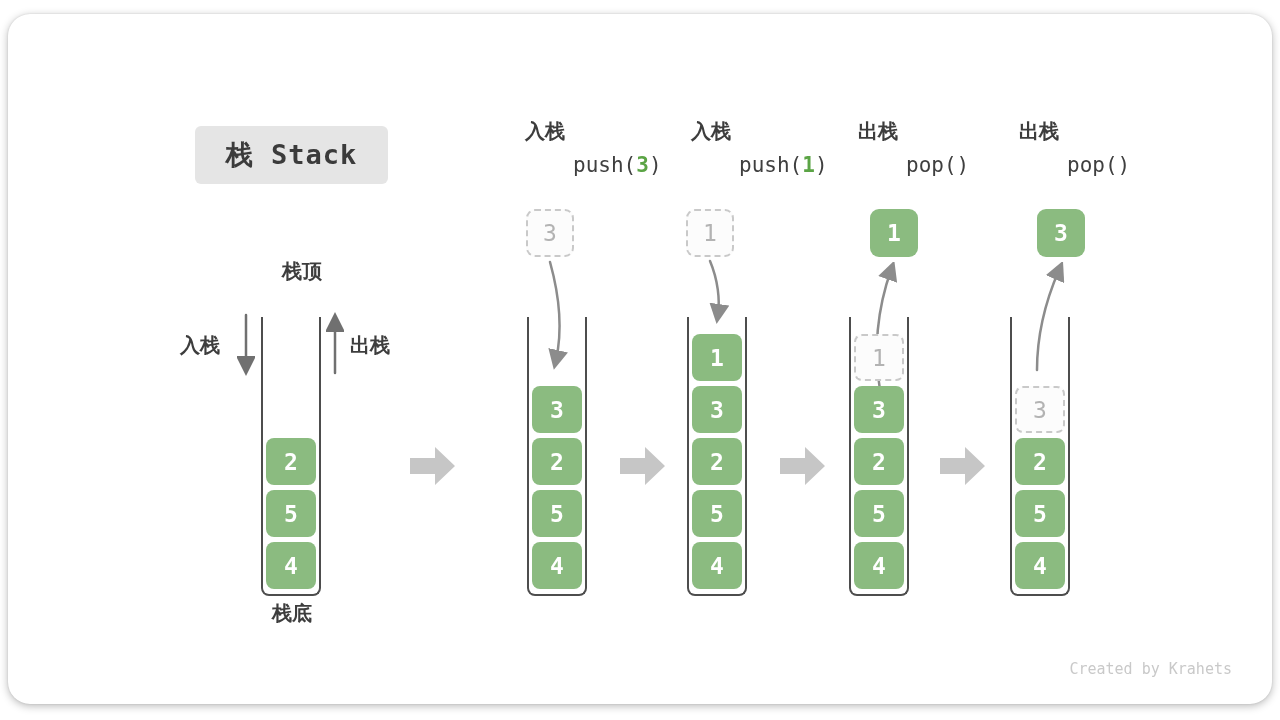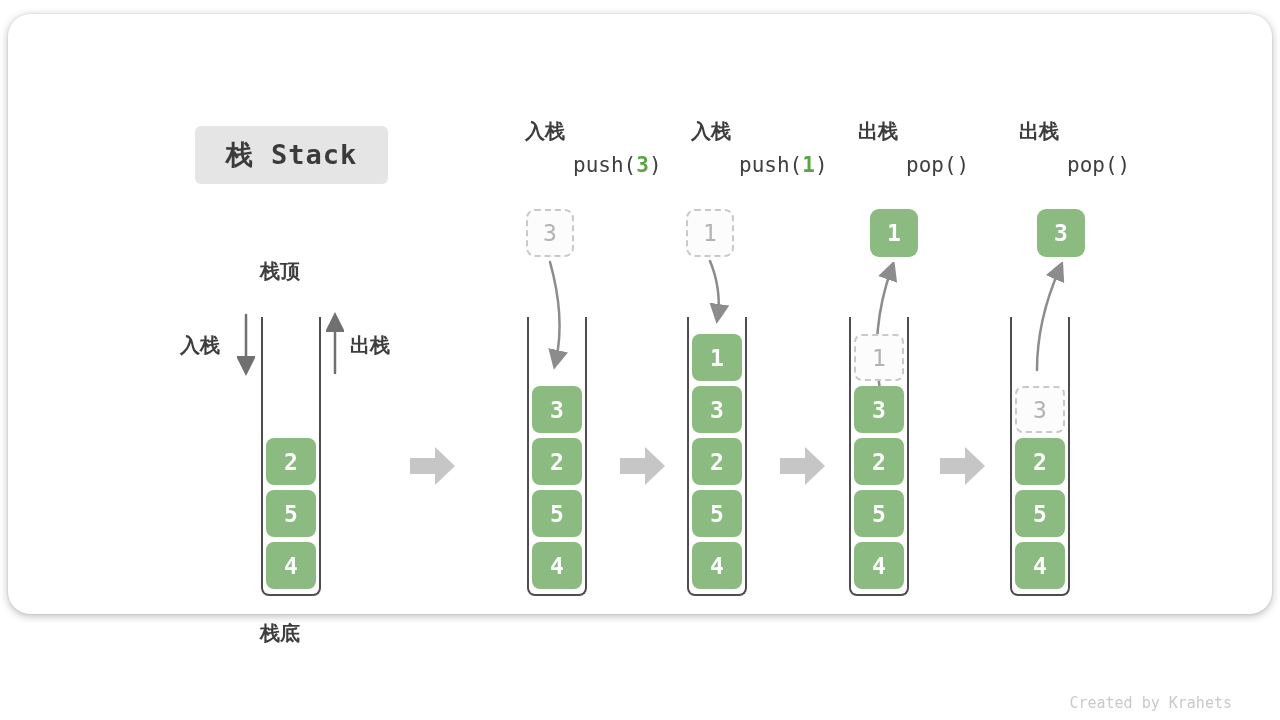--- a/index.html
+++ b/index.html
@@ -1,18 +1,18 @@
 <!DOCTYPE html>
 <html><head>
 <meta charset="utf-8">
 <style>
   * { margin:0; padding:0; box-sizing:border-box; }
   html,body { width:1280px; height:720px; background:#ffffff; overflow:hidden;
               font-family:"DejaVu Sans", sans-serif; }
-  .card { position:absolute; left:8px; top:14px; width:1264px; height:600px;
+  .card { position:absolute; left:8px; top:14px; width:1264px; height:690px;
           background:#ffffff; border-radius:22px;
           box-shadow:0 2px 8px rgba(0,0,0,0.28), 0 0 2px rgba(0,0,0,0.12); }
 
   .title-box { position:absolute; left:187px; top:112px; width:193px; height:58px;
                background:#e5e5e5; border-radius:6px; display:flex;
                align-items:center; justify-content:center;
                font-family:"DejaVu Sans Mono", monospace; font-size:27px;
                font-weight:bold; color:#3b3b3b; letter-spacing:1px; }
 
   .op { position:absolute; top:104px; width:150px; }
@@ -38,21 +38,21 @@
           font-family:"DejaVu Sans Mono", monospace; font-size:23px;
           font-weight:bold; display:flex; align-items:center; justify-content:center; }
   .cell.ghost { background:#fcfcfc; border:2px dashed #c9c9c9; color:#b3b3b3;
                 font-weight:normal; }
   .slot1 { bottom:5px; } .slot2 { bottom:57px; } .slot3 { bottom:109px; }
   .slot4 { bottom:161px; } .slot5 { bottom:213px; }
 
   .side-label { position:absolute; font-size:20px; font-weight:bold; color:#3d3d3d; }
   .svg-abs { position:absolute; }
 
-  .footer { position:absolute; right:40px; top:680px;
+  .footer { position:absolute; right:40px; top:646px;
             font-family:"DejaVu Sans Mono", monospace; font-size:15px;
             color:#c9c9c9; }
 </style>
 </head>
 <body>
 
 <div class="card">
 
   <div class="title-box">
     <span>栈 Stack</span>
@@ -114,24 +114,24 @@
   </svg>
   <svg class="svg-abs" style="left:1012px;top:248px" width="48" height="115">
     <defs>
         <marker id="ah4" markerWidth="8" markerHeight="8" refX="4" refY="4" orient="auto">
           <path d="M0,0 L8,4 L0,8 Z" fill="#8c8c8c"></path>
         </marker>
       </defs>
     <path d="M17,108 C17,70 26,38 39,8" fill="none" stroke="#8c8c8c" stroke-width="2.5" stroke-linecap="round" marker-end="url(#ah4)"></path>
   </svg>
 
-  <div class="side-label" style="left:252px;top:244px;width:62px;text-align:left">栈顶</div>
+  <div class="side-label" style="left:252px;top:244px;width:62px;text-align:right">栈顶</div>
   <div class="side-label" style="left:172px;top:318px">入栈</div>
   <div class="side-label" style="left:342px;top:318px">出栈</div>
-  <div class="side-label" style="left:252px;top:606px;width:64px;text-align:left">栈底</div>
+  <div class="side-label" style="left:252px;top:586px;width:64px;text-align:center">栈底</div>
 
   <svg class="svg-abs" style="left:229px;top:297px" width="18" height="68">
     <defs>
         <marker id="ah5" markerWidth="8" markerHeight="8" refX="4" refY="4" orient="auto">
           <path d="M0,0 L8,4 L0,8 Z" fill="#707070"></path>
         </marker>
       </defs>
     <line x1="9" y1="4" x2="9" y2="55" stroke="#707070" stroke-width="2.5" stroke-linecap="round" marker-end="url(#ah5)"></line>
   </svg>
   <svg class="svg-abs" style="left:318px;top:297px" width="18" height="68">

